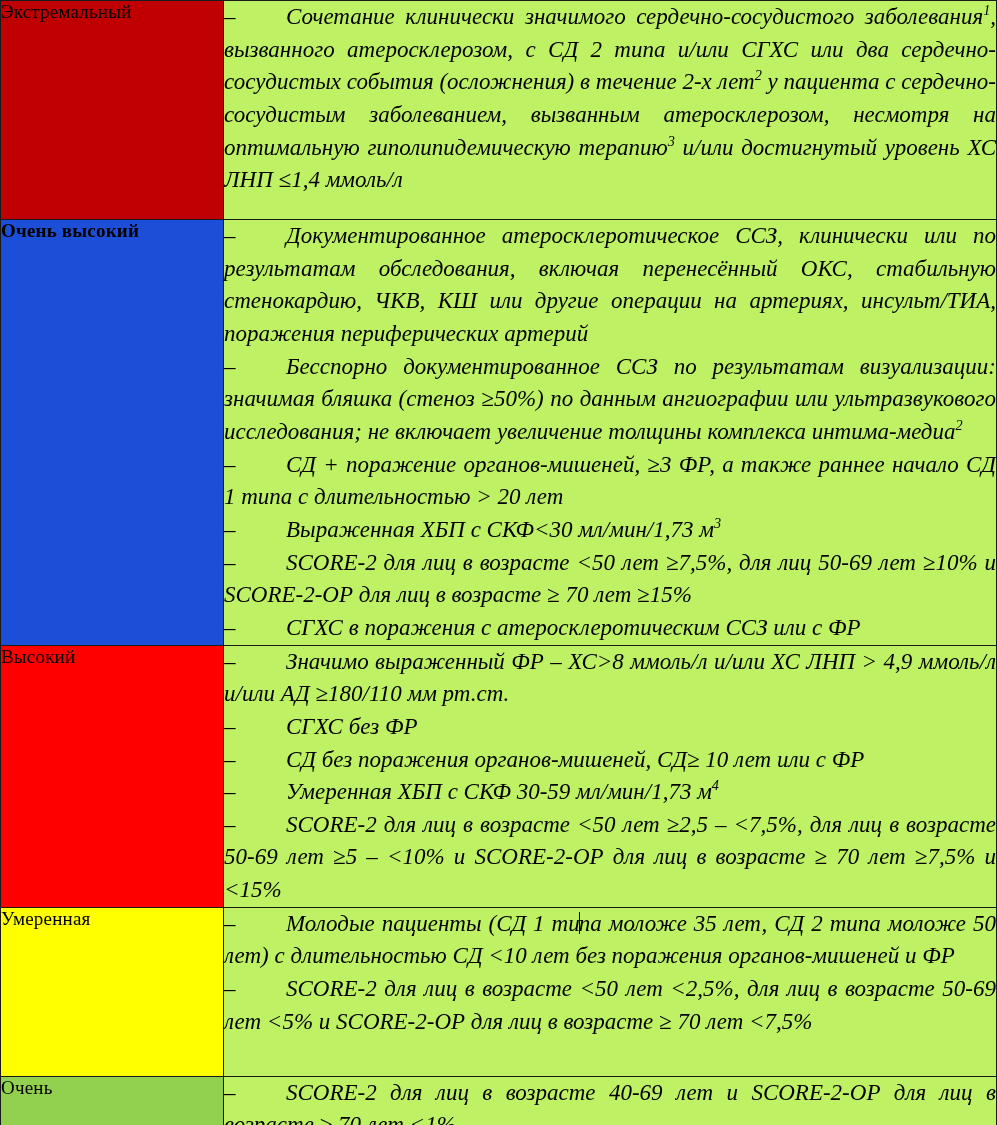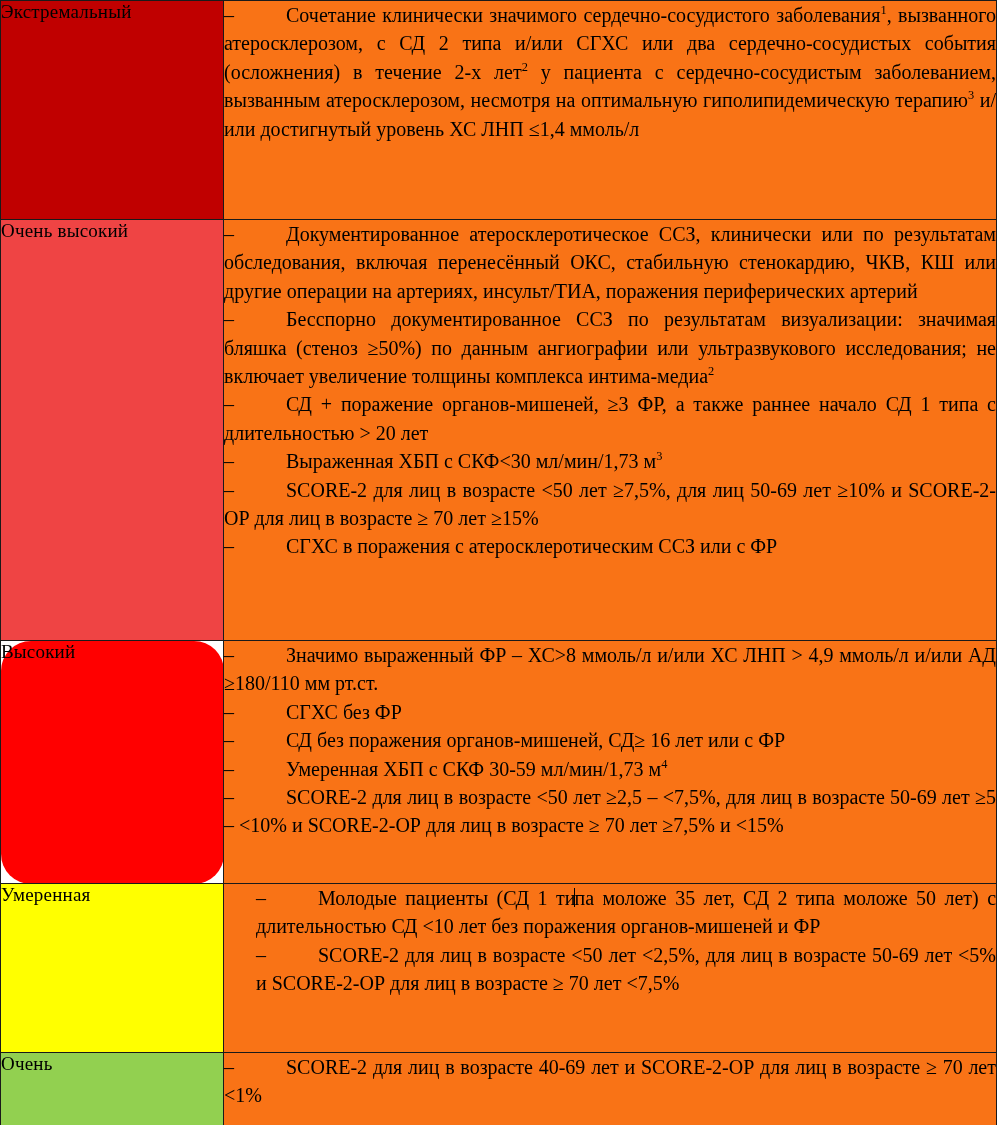--- a/index.html
+++ b/index.html
@@ -35,31 +35,32 @@
     vertical-align: middle;
     text-align: left;
     padding: 0 0 0 14px;
     font-size: 19px;
     line-height: 1.15;
     font-weight: 400;
     letter-spacing: 0.2px;
   }
 
   .lvl-extreme   { background: #C00000; }
-  .lvl-veryhigh  { background: #ef4444; }
-  .lvl-high      { background: #FF0000; border-radius: 30px; }
+  .lvl-veryhigh  { background: #1d4ed8; font-weight: bold; }
+  .lvl-high      { background: #FF0000; }
   .lvl-moderate  { background: #FFFF00; }
   .lvl-low       { background: #92D050; }
 
   
   .content-cell {
-    background: #f97316;
+    background: #bef264;
     padding: 10px 12px 10px 13px;
-    font-size: 20px;
+    font-size: 23px;
     line-height: 1.42;
+    font-style: italic;
   }
 
   .bullets {
     margin: 0;
     padding: 0;
     list-style: none;
   }
 
   .bullets li {
     margin: 0;
@@ -88,21 +89,21 @@
     width: 1px;
     height: 0.95em;
     background: #000;
     vertical-align: -0.12em;
     margin: 0 -1px;
   }
 
   .row-extreme  .content-cell { height: 218px; }
   .row-veryhigh .content-cell { height: 420px; }
   .row-high     .content-cell { height: 242px; }
-  .row-moderate .content-cell { height: 168px; padding-left: 32px; }
+  .row-moderate .content-cell { height: 168px; }
   .row-low      .content-cell { height: 77px; }
 </style>
 </head>
 <body>
 
 <table class="risk-table">
   <tbody>
 
     <tr class="row-extreme">
       <td class="label-cell lvl-extreme">
@@ -151,21 +152,21 @@
       </td>
       <td class="content-cell">
         <ul class="bullets">
           <li>
             <span class="dash">–</span><span>Значимо выраженный ФР – ХС&gt;8 ммоль/л и/или ХС ЛНП &gt; 4,9 ммоль/л и/или АД ≥180/110 мм рт.ст.</span>
           </li>
           <li>
             <span class="dash">–</span><span>СГХС без ФР</span>
           </li>
           <li>
-            <span class="dash">–</span><span>СД без поражения органов-мишеней, СД≥ 16 лет или с ФР</span>
+            <span class="dash">–</span><span>СД без поражения органов-мишеней, СД≥ 10 лет или с ФР</span>
           </li>
           <li>
             <span class="dash">–</span><span>Умеренная ХБП с СКФ 30-59 мл/мин/1,73 м<sup>4</sup></span>
           </li>
           <li>
             <span class="dash">–</span><span>SCORE-2 для лиц в возрасте &lt;50 лет  ≥2,5 – &lt;7,5%, для лиц в возрасте 50-69 лет ≥5 – &lt;10%  и SCORE-2-ОР для лиц в возрасте ≥ 70 лет  ≥7,5% и &lt;15%</span>
           </li>
         </ul>
       </td>
     </tr>

